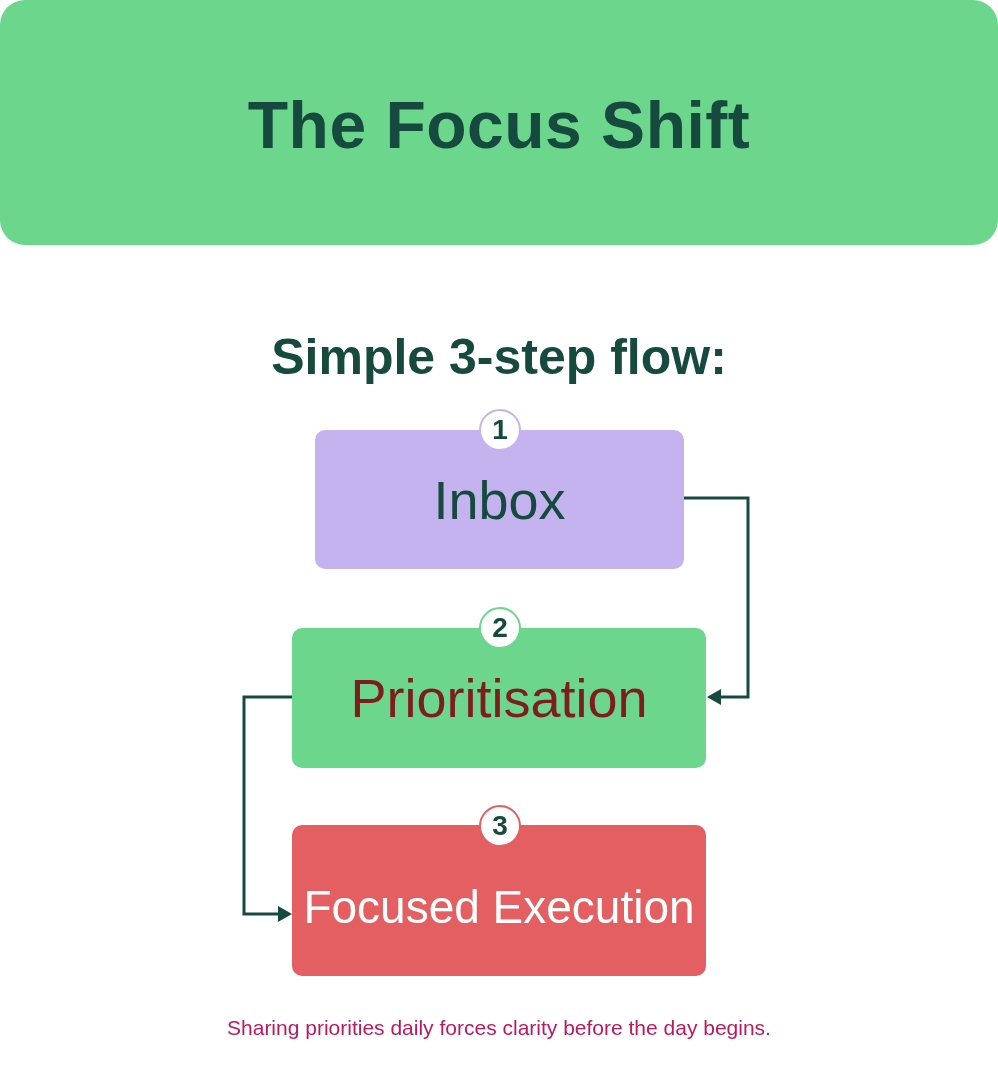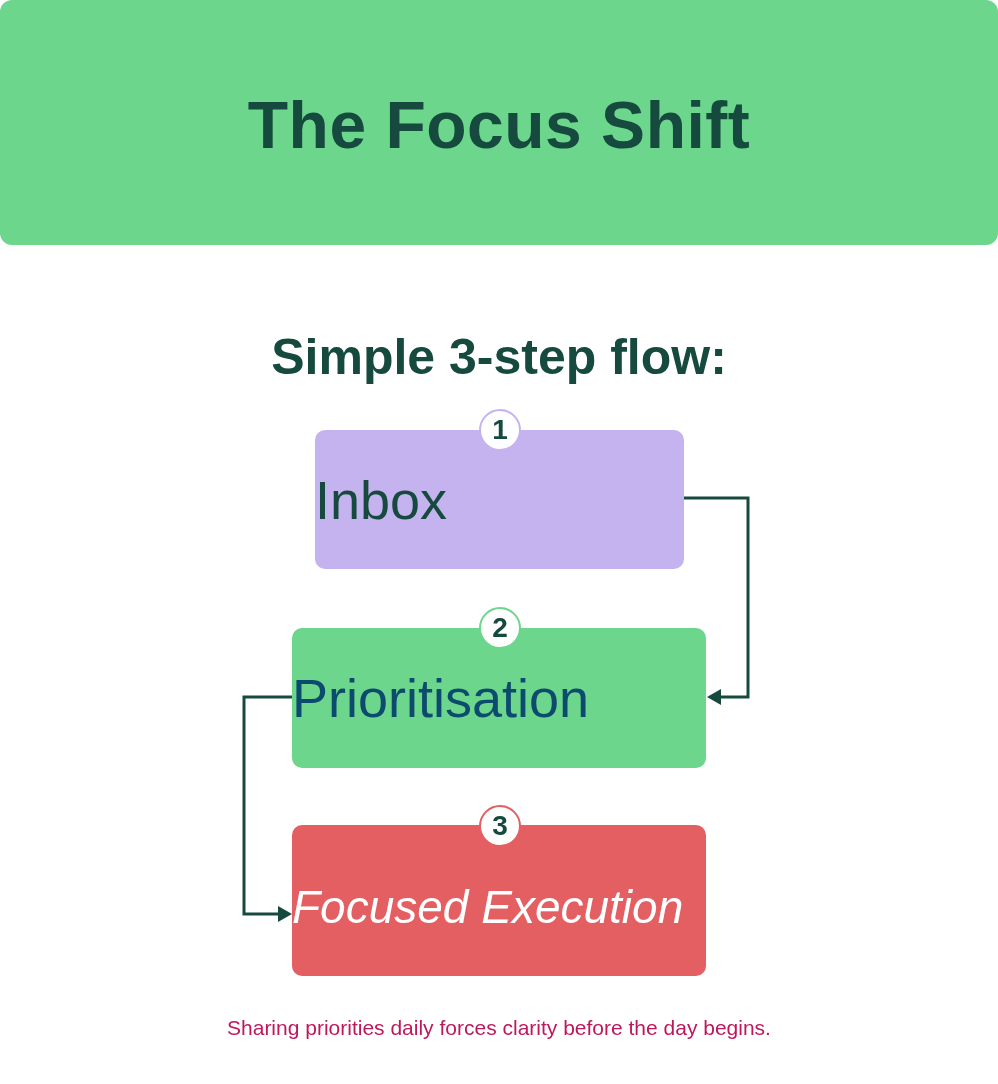--- a/index.html
+++ b/index.html
@@ -2,37 +2,37 @@
 <html><head>
   <meta charset="utf-8">
   <style>
     html, body { margin: 0; padding: 0; }
     body {
       width: 998px; height: 1084px; background: #ffffff; position: relative; overflow: hidden;
       font-family: "Liberation Sans", "DejaVu Sans", sans-serif; color: #164A3E;
     }
     .header {
       position: absolute; left: 0; top: 0; width: 998px; height: 245px;
-      background: #6BD68C; border-radius: 12px;
+      background: #6BD68C; border-radius: 25px;
       display: flex; align-items: center; justify-content: center;
     }
     .title { font-size: 66px; font-weight: 700; letter-spacing: 0.5px; color: #164A3E; margin-top: 4px; }
     .subtitle {
       position: absolute; left: 0; width: 998px; top: 300px; text-align: center;
       font-size: 50px; font-weight: 700; color: #164A3E; margin-top: 28px;
     }
     .box {
       position: absolute; border-radius: 10px;
-      display: flex; align-items: center; text-align: center;
+      display: flex; align-items: center; justify-content: center; text-align: center;
     }
     .box-label { font-size: 54px; font-weight: 500; line-height: 1.0; }
     .box1 { left: 315px; top: 430px; width: 369px; height: 139px; }
     .box2 { left: 292px; top: 628px; width: 414px; height: 140px; }
     .box3 { left: 292px; top: 825px; width: 414px; height: 151px; }
-    .box3 .box-label { font-size: 46px; line-height: 1.12; padding-top: 14px; font-style: italic; }
+    .box3 .box-label { font-size: 46px; line-height: 1.12; padding-top: 14px; }
     .badge {
       position: absolute; width: 42px; height: 42px; border-radius: 50%;
       background: #ffffff; box-sizing: border-box; border: 2px solid;
       display: flex; align-items: center; justify-content: center;
       font-size: 28px; font-weight: 700; color: #164A3E;
     }
     .connectors { position: absolute; left: 0; top: 0; }
     .footer {
       position: absolute; left: 0; width: 998px; top: 1016px; text-align: center;
       font-size: 21px; color: #be185d;
@@ -58,21 +58,21 @@
   <polygon points="292,914 278,906 278,922" fill="#164A3E"></polygon>
 </svg>
 
 <div class="box box1" style="background: rgb(197, 179, 240); color: rgb(22, 74, 62);">
   <span class="box-label">Inbox</span>
 </div>
 <div class="badge" style="left: 479px; top: 409px; border-color: rgb(197, 179, 240);">
   <span>1</span>
 </div>
 
-<div class="box box2" style="background: rgb(107, 214, 140); color: #0c4a6e;">
+<div class="box box2" style="background: rgb(107, 214, 140); color: #7f1d1d;">
   <span class="box-label">Prioritisation</span>
 </div>
 <div class="badge" style="left: 479px; top: 607px; border-color: rgb(107, 214, 140);">
   <span>2</span>
 </div>
 
 <div class="box box3" style="background: rgb(227, 95, 97); color: rgb(255, 255, 255);">
   <span class="box-label">Focused Execution</span>
 </div>
 <div class="badge" style="left: 479px; top: 805px; border-color: rgb(227, 95, 97);">

